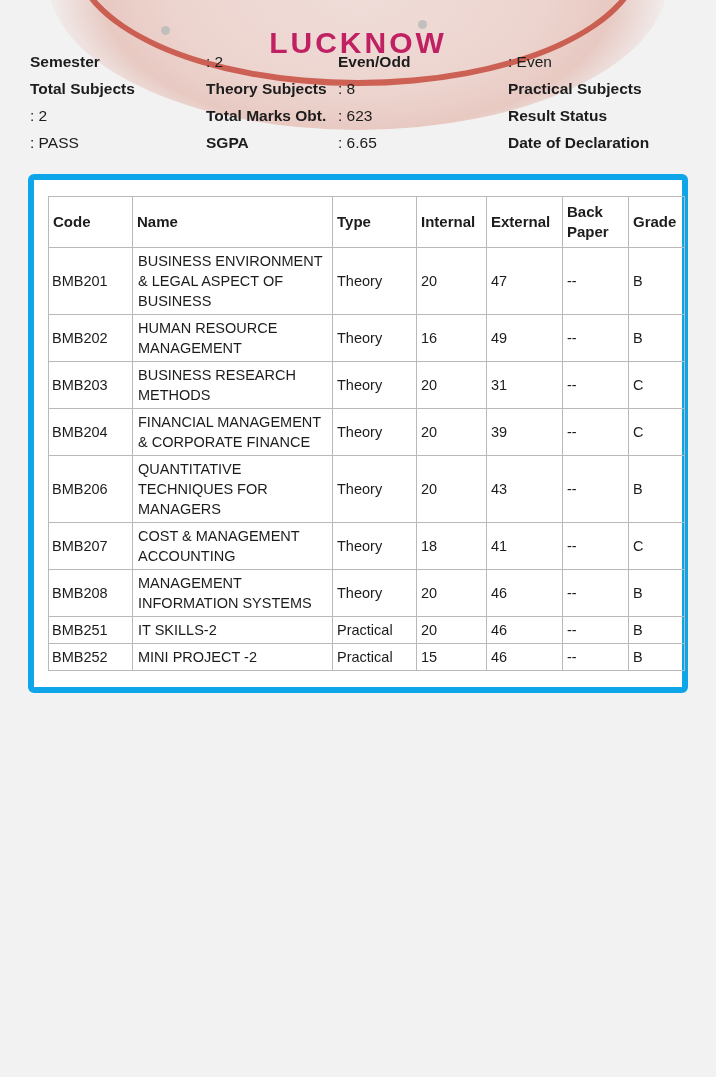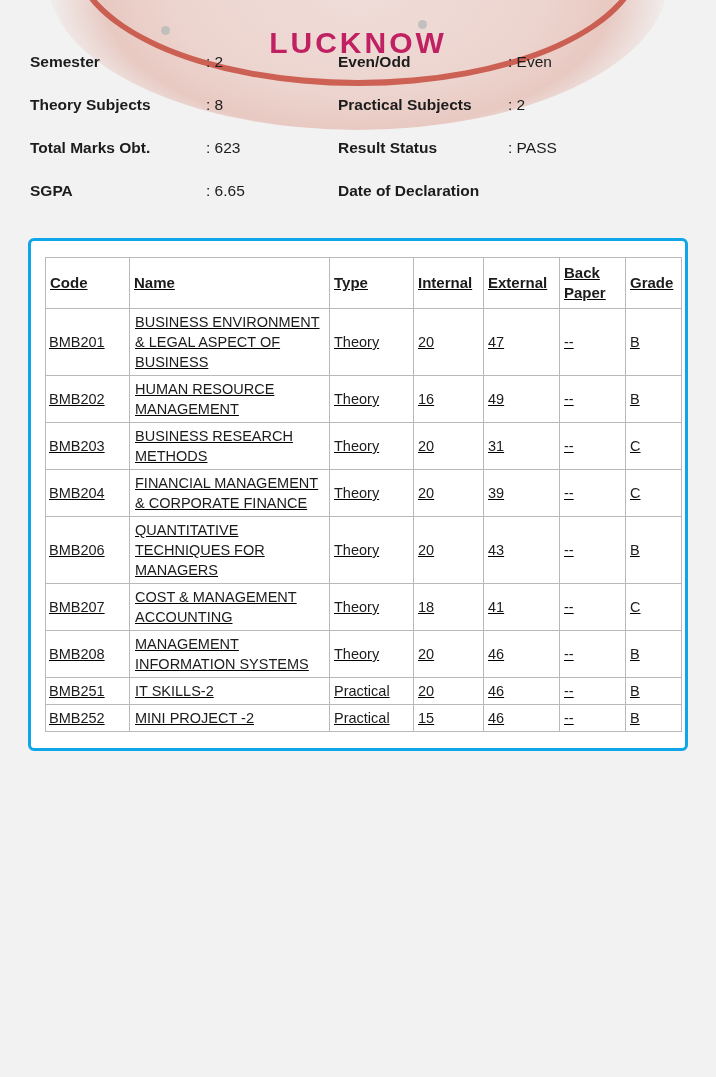--- a/index.html
+++ b/index.html
@@ -69,45 +69,44 @@
     position: relative;
     z-index: 2;
     padding: 48px 28px 0 28px;
     box-sizing: border-box;
   }
 
   
   .summary {
     display: grid;
     grid-template-columns: 176px 132px 170px auto;
-    row-gap: 16px;
+    row-gap: 0px;
     font-size: 15.5px;
     color: #1c1c1c;
     margin-left: 2px;
   }
   .summary .k {
     font-weight: bold;
     line-height: 27px;
     white-space: nowrap;
   }
   .summary .v {
     line-height: 27px;
     white-space: nowrap;
     color: #1c1c1c;
   }
 
   
   .card {
     margin-top: 18px;
     background: #ffffff;
-    border: 3px solid #0ea5e9;
+    border: 6px solid #0ea5e9;
     border-radius: 6px;
     padding: 16px 14px 16px 14px;
     box-sizing: border-box;
-    text-decoration: underline;
   }
 
   table.marks {
     border-collapse: collapse;
     width: 100%;
     table-layout: fixed;
     font-size: 14.5px;
     color: #1c1c1c;
   }
   table.marks th,
@@ -149,20 +148,21 @@
 <div class="watermark-dot wd1"></div>
 <div class="watermark-dot wd2"></div>
 
 <div class="page">
 
   <div class="summary" id="summary-grid">
       <div class="k">Semester</div>
       <div class="v">:  2</div>
       <div class="k">Even/Odd</div>
       <div class="v">:  Even</div>
+      <div class="k">Total Subjects</div>
       <div class="k">Theory Subjects</div>
       <div class="v">:  8</div>
       <div class="k">Practical Subjects</div>
       <div class="v">:  2</div>
       <div class="k">Total Marks Obt.</div>
       <div class="v">:  623</div>
       <div class="k">Result Status</div>
       <div class="v">:  PASS</div>
       <div class="k">SGPA</div>
       <div class="v">:  6.65</div>

